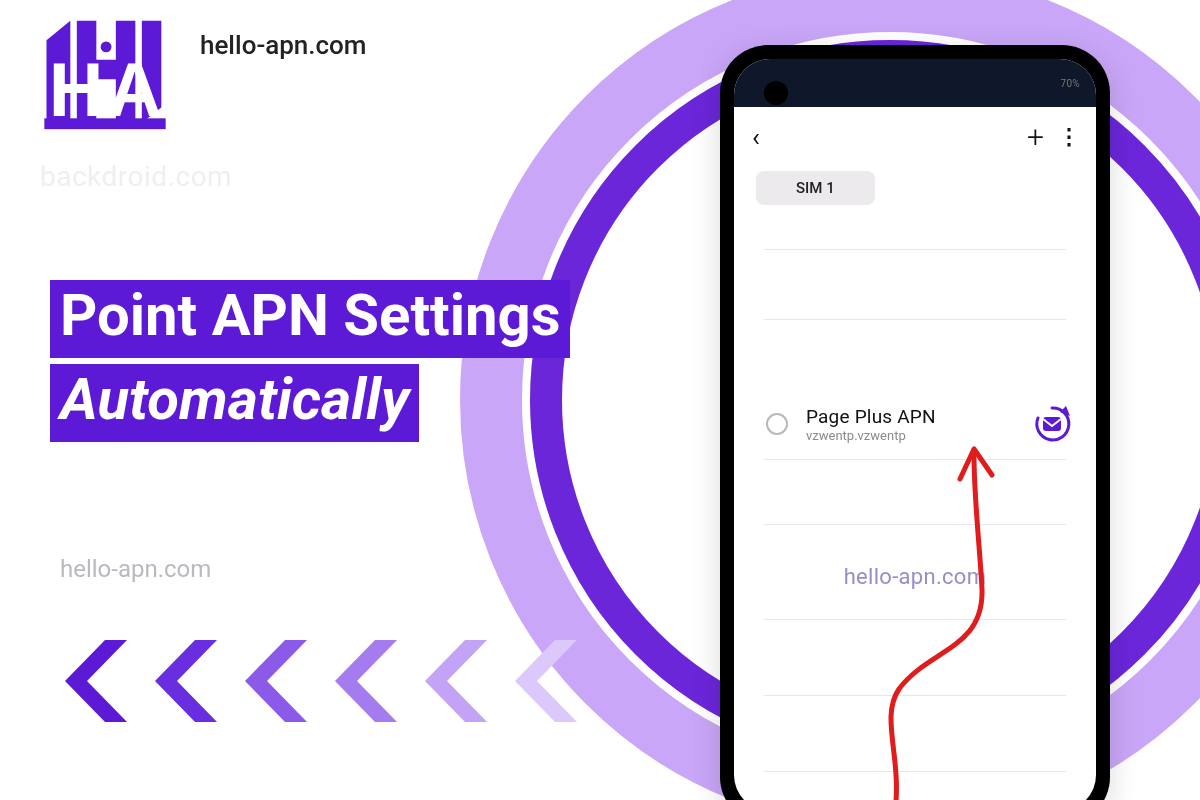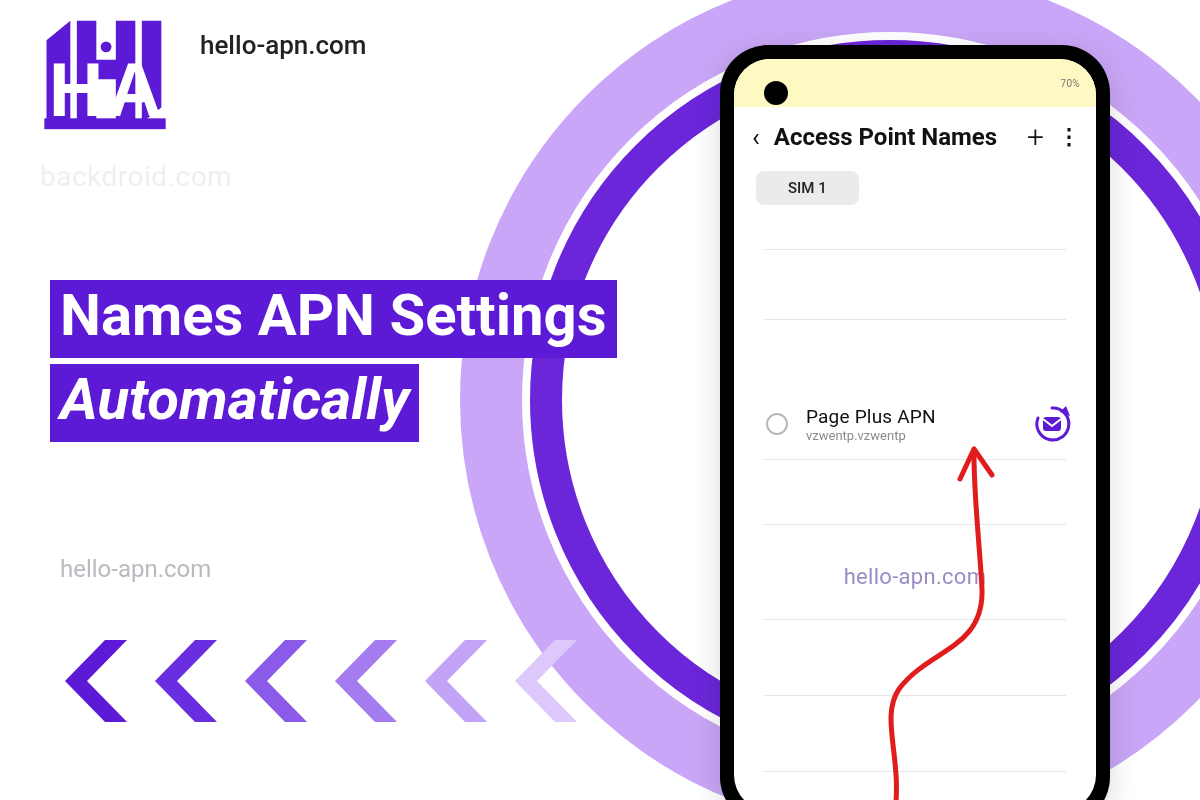--- a/index.html
+++ b/index.html
@@ -123,21 +123,21 @@
     height: 24px;
     background: #000;
     border-radius: 50%;
   }
   .status-bar {
     position: absolute;
     top: 0;
     left: 0;
     right: 0;
     height: 48px;
-    background: #fef9c3;
+    background: #0f172a;
     color: #777;
     font-size: 10px;
     display: flex;
     align-items: center;
     justify-content: flex-end;
     padding-right: 16px;
     gap: 4px;
     letter-spacing: 0.3px;
   }
 
@@ -159,21 +159,21 @@
   .apn-header .plus { font-size: 30px; font-weight: 300; cursor: pointer; }
   .apn-header .more { font-size: 22px; letter-spacing: -2px; cursor: pointer; }
 
   .sim-chip {
     position: absolute;
     top: 112px;
     left: 22px;
     background: #eceaec;
     color: #222;
     font-size: 15px;
-    padding: 8px 32px;
+    padding: 8px 40px;
     border-radius: 8px;
     font-weight: 500;
   }
 
   .apn-row {
     position: absolute;
     top: 345px;
     left: 32px;
     right: 24px;
     display: flex;
@@ -239,21 +239,21 @@
     <rect x="4" y="100" width="112" height="10" fill="#5c19d6"></rect>
     <circle cx="61" cy="34" r="5" fill="#5c19d6"></circle>
     <text x="8" y="98" font-size="70" font-weight="900" fill="#fff" font-family="Arial Black,Arial">H</text>
     <text x="62" y="98" font-size="70" font-weight="900" fill="#fff" font-family="Arial Black,Arial">A</text>
   </svg>
 </div>
 <div class="logo-url">hello-apn.com</div>
 <div class="faint-url">backdroid.com</div>
 
 <div class="headline row1">
-  <span>Names APN Settings</span>
+  <span>Point APN Settings</span>
 </div>
 <div class="headline row2">
   <span>Automatically</span>
 </div>
 
 <div class="mid-url">hello-apn.com</div>
 
 <div class="chevrons">
   <div class="chev">
     <svg viewBox="0 0 72 82">
@@ -289,21 +289,20 @@
 
 <div class="phone">
   <div class="screen">
     <div class="status-bar">
       <span>70%</span>
     </div>
     <div class="camera"></div>
 
     <div class="apn-header">
       <span class="back">‹</span>
-      <span>Access Point Names</span>
       <span class="spacer"></span>
       <span class="plus">+</span>
       <span class="more">⋮</span>
     </div>
 
     <div class="sim-chip">SIM 1</div>
 
     <div class="divider" style="top:190px"></div>
     <div class="divider" style="top:260px"></div>
     <div class="divider" style="top:400px"></div>

